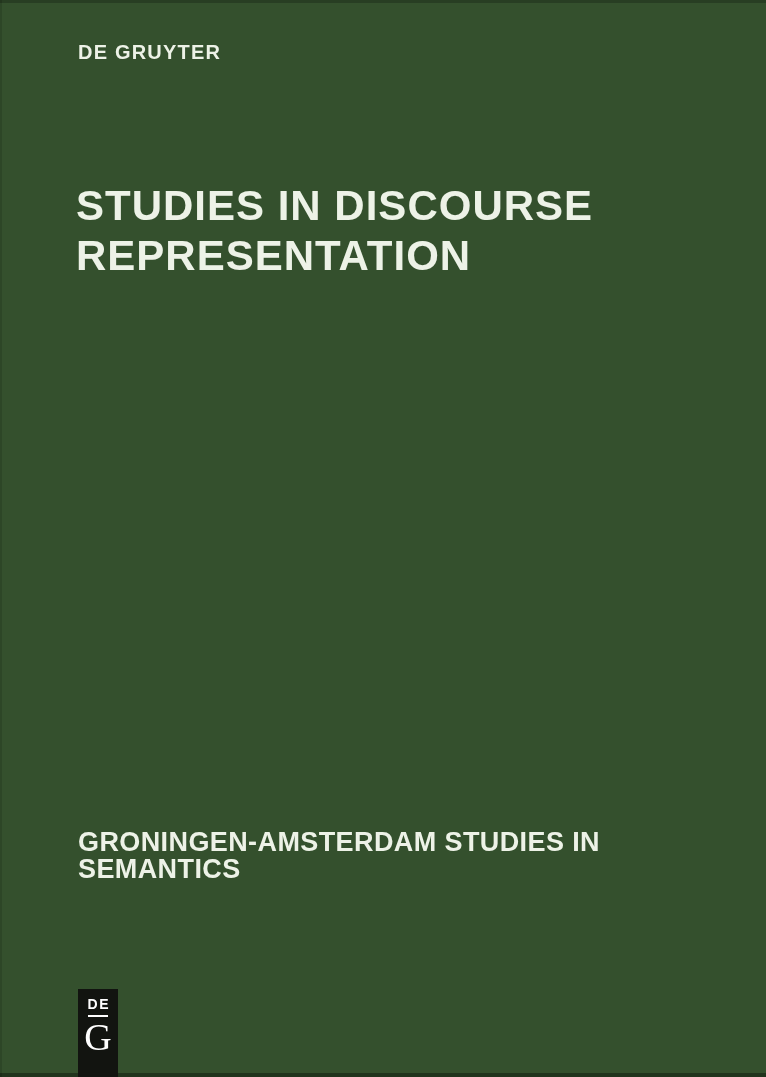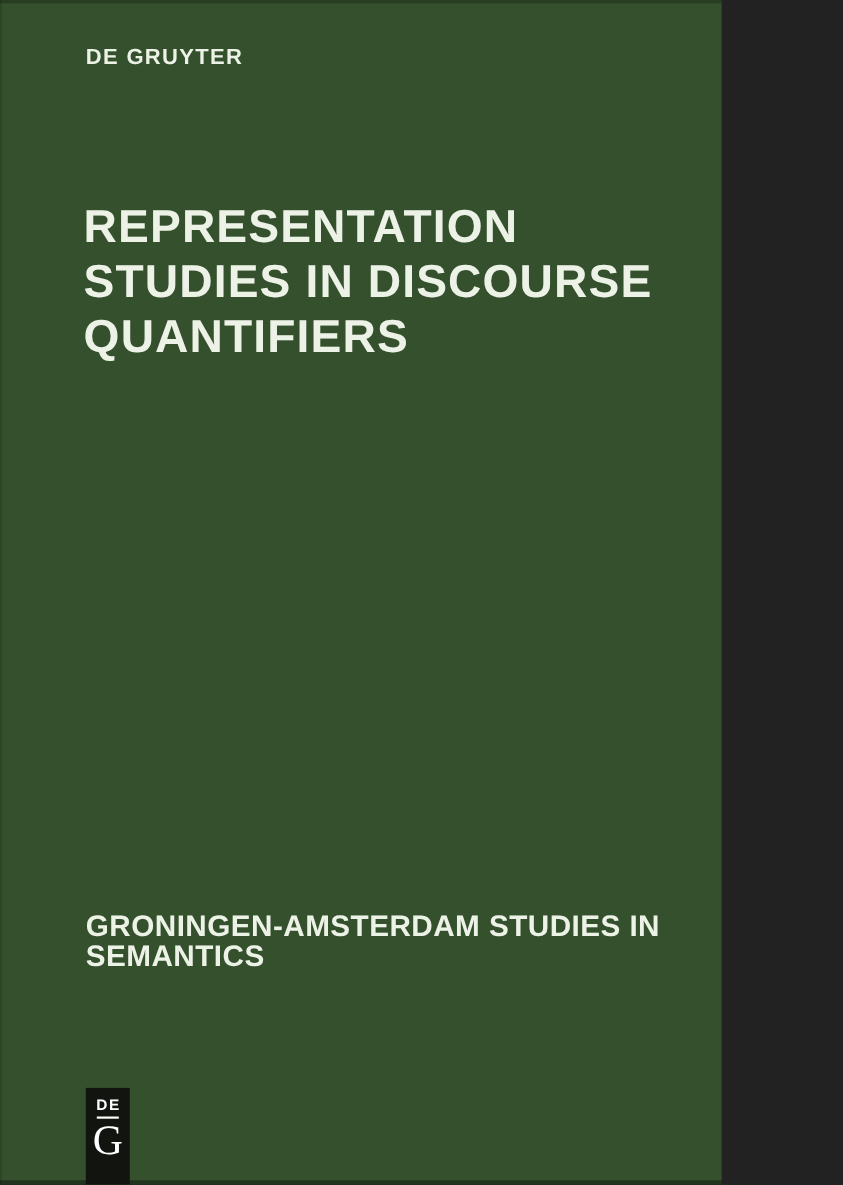--- a/index.html
+++ b/index.html
@@ -2,21 +2,21 @@
 <html style="--bg: #34502d; --fg: #edf2e7; --logo-bg: #121410; --logo-fg: #ffffff;"><head>
 <meta charset="utf-8">
 <style>
   html, body {
     margin: 0;
     padding: 0;
     background: #222;
   }
   .cover {
     position: relative;
-    width: 656px;
+    width: 766px;
     height: 1077px;
     background: var(--bg, #34502d);
     overflow: hidden;
     font-family: "Liberation Sans", sans-serif;
     
     box-shadow: inset 0 3px 0 rgba(0,0,0,0.22),
                 inset 0 -4px 0 rgba(0,0,0,0.35),
                 inset 2px 0 0 rgba(0,0,0,0.12);
   }
   .publisher {
@@ -102,23 +102,22 @@
 </style>
 </head>
 <body>
 
 <div class="cover">
 
   <div class="publisher">DE GRUYTER</div>
 
 
   <div class="title">
+    <div>STUDIES IN DISCOURSE</div>
     <div>REPRESENTATION</div>
-    <div>STUDIES IN DISCOURSE</div>
-    <div>QUANTIFIERS</div>
   </div>
 
   <div class="series">GRONINGEN-AMSTERDAM STUDIES IN SEMANTICS</div>
 
   <div class="logo">
     <div class="logo-de">DE</div>
     <div class="logo-rule"></div>
     <div class="logo-g">G</div>
   </div>
 

